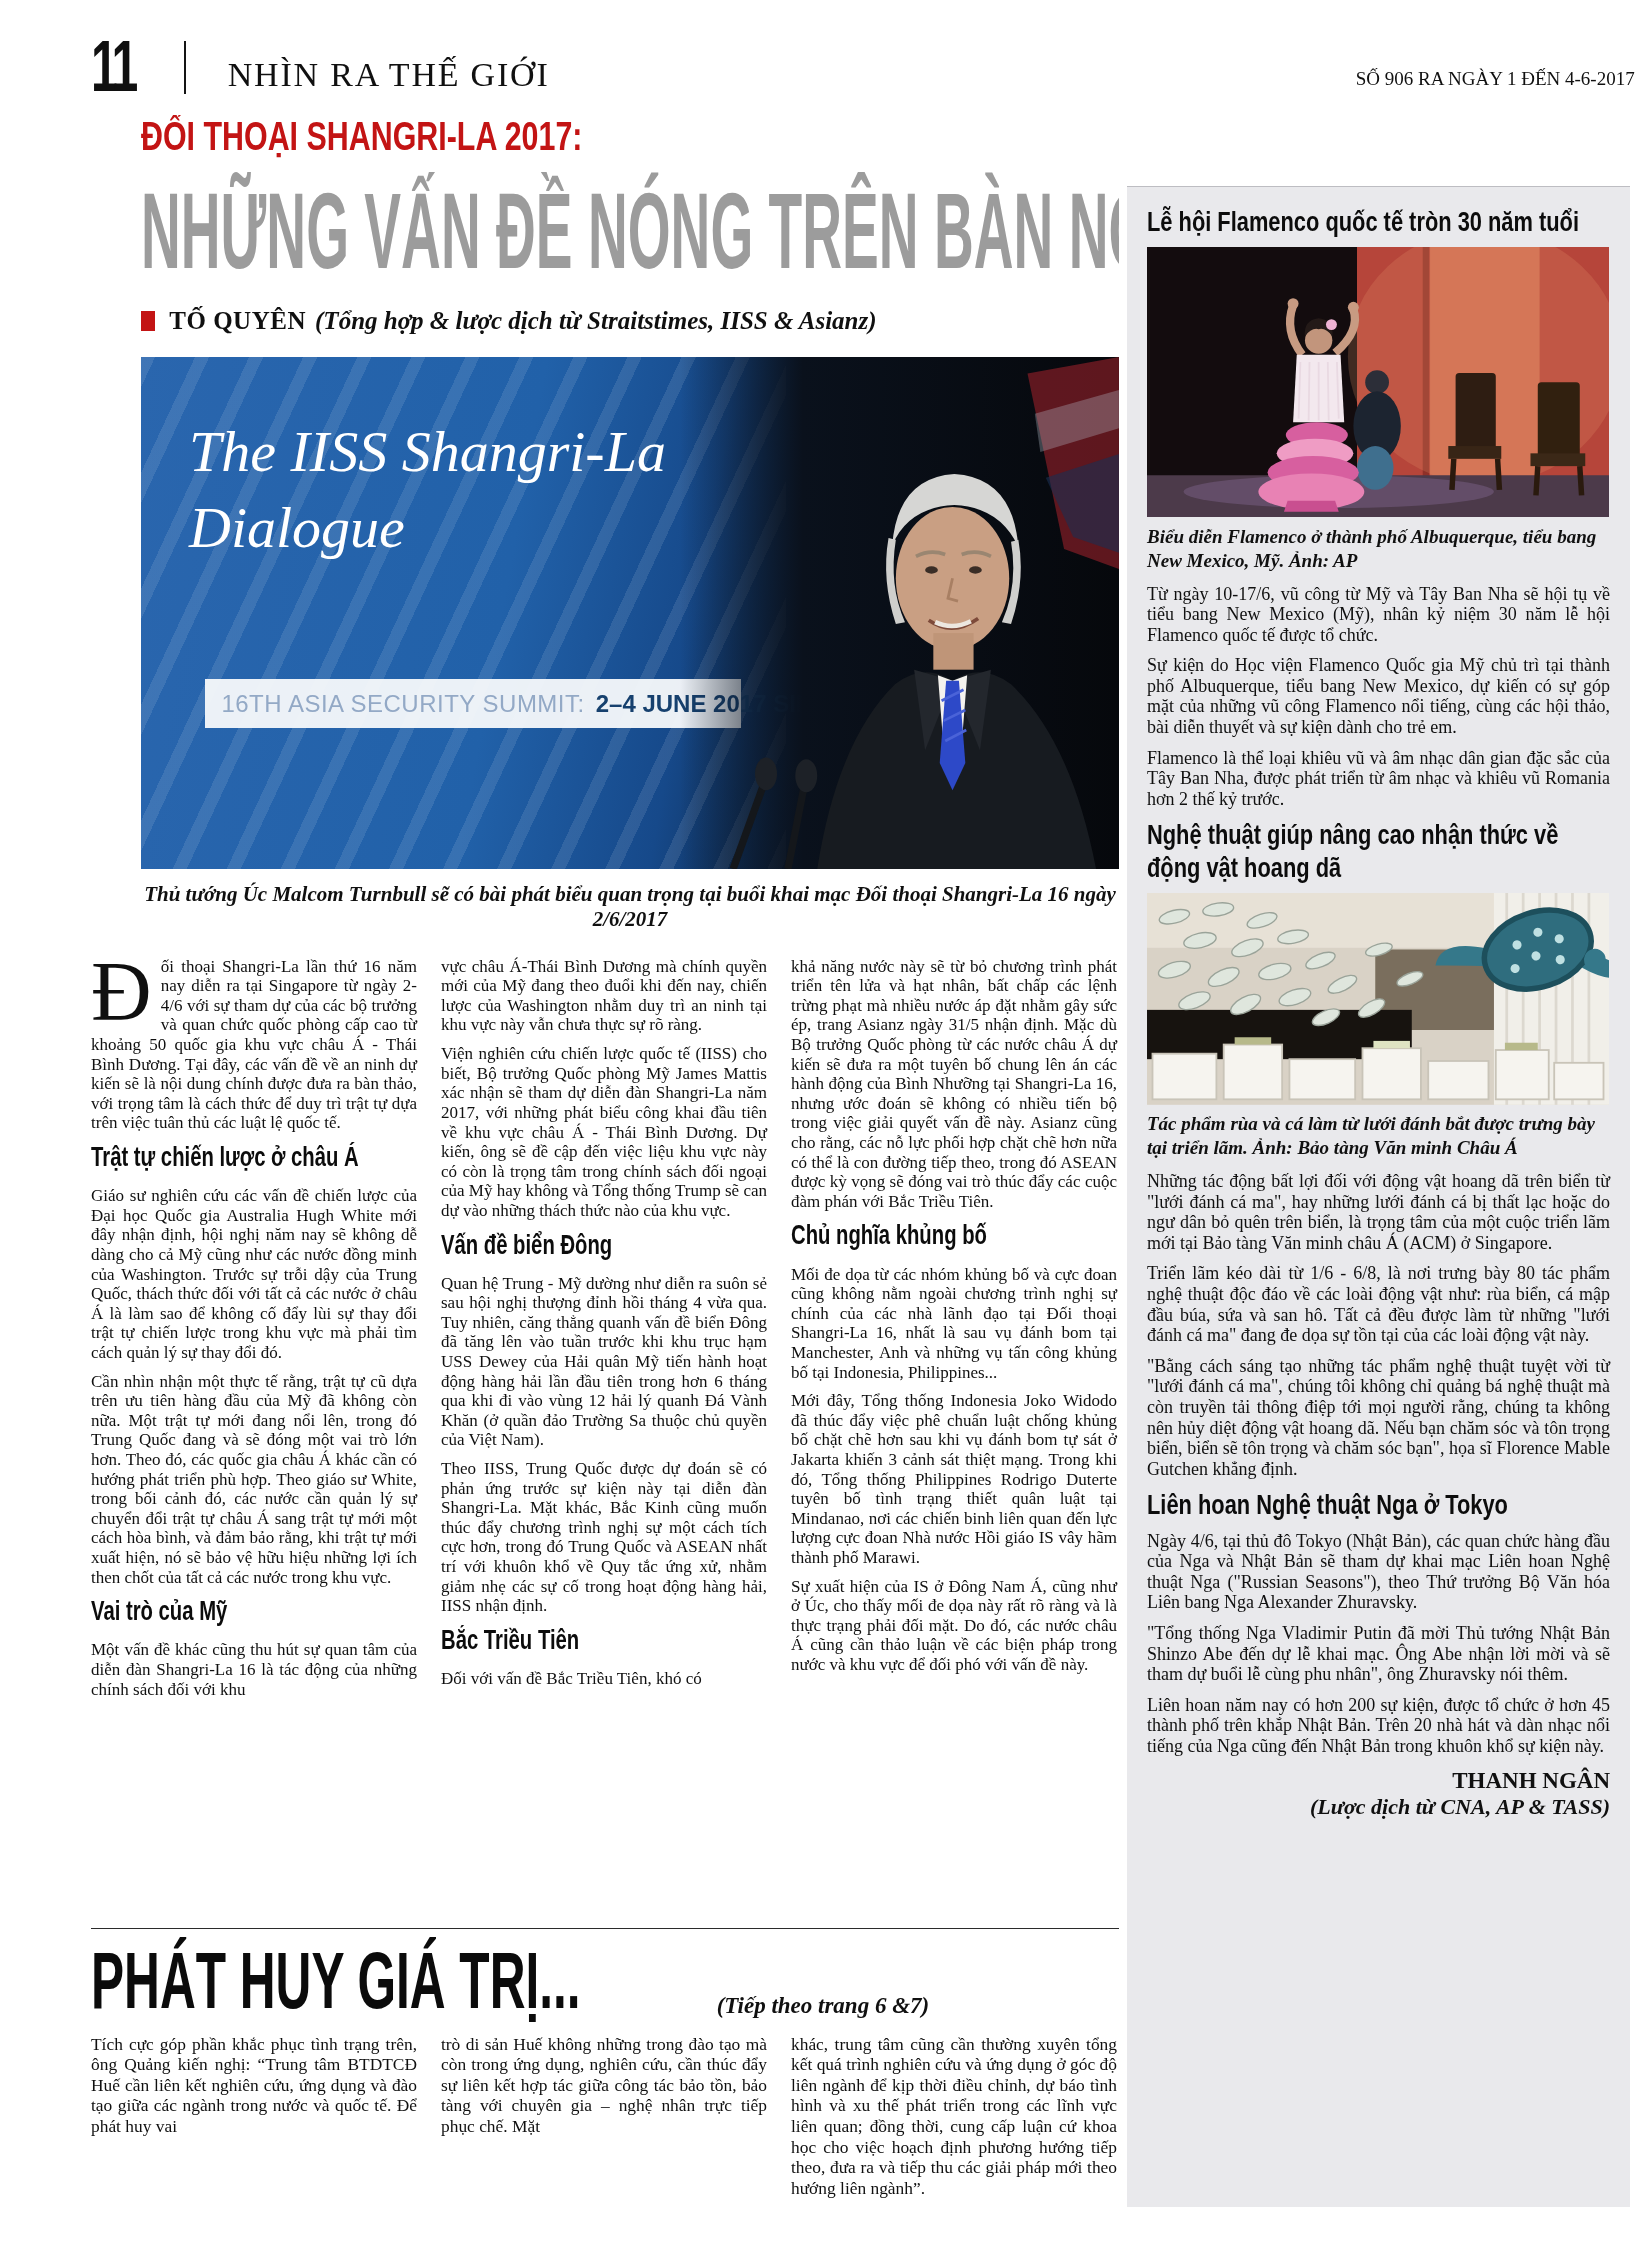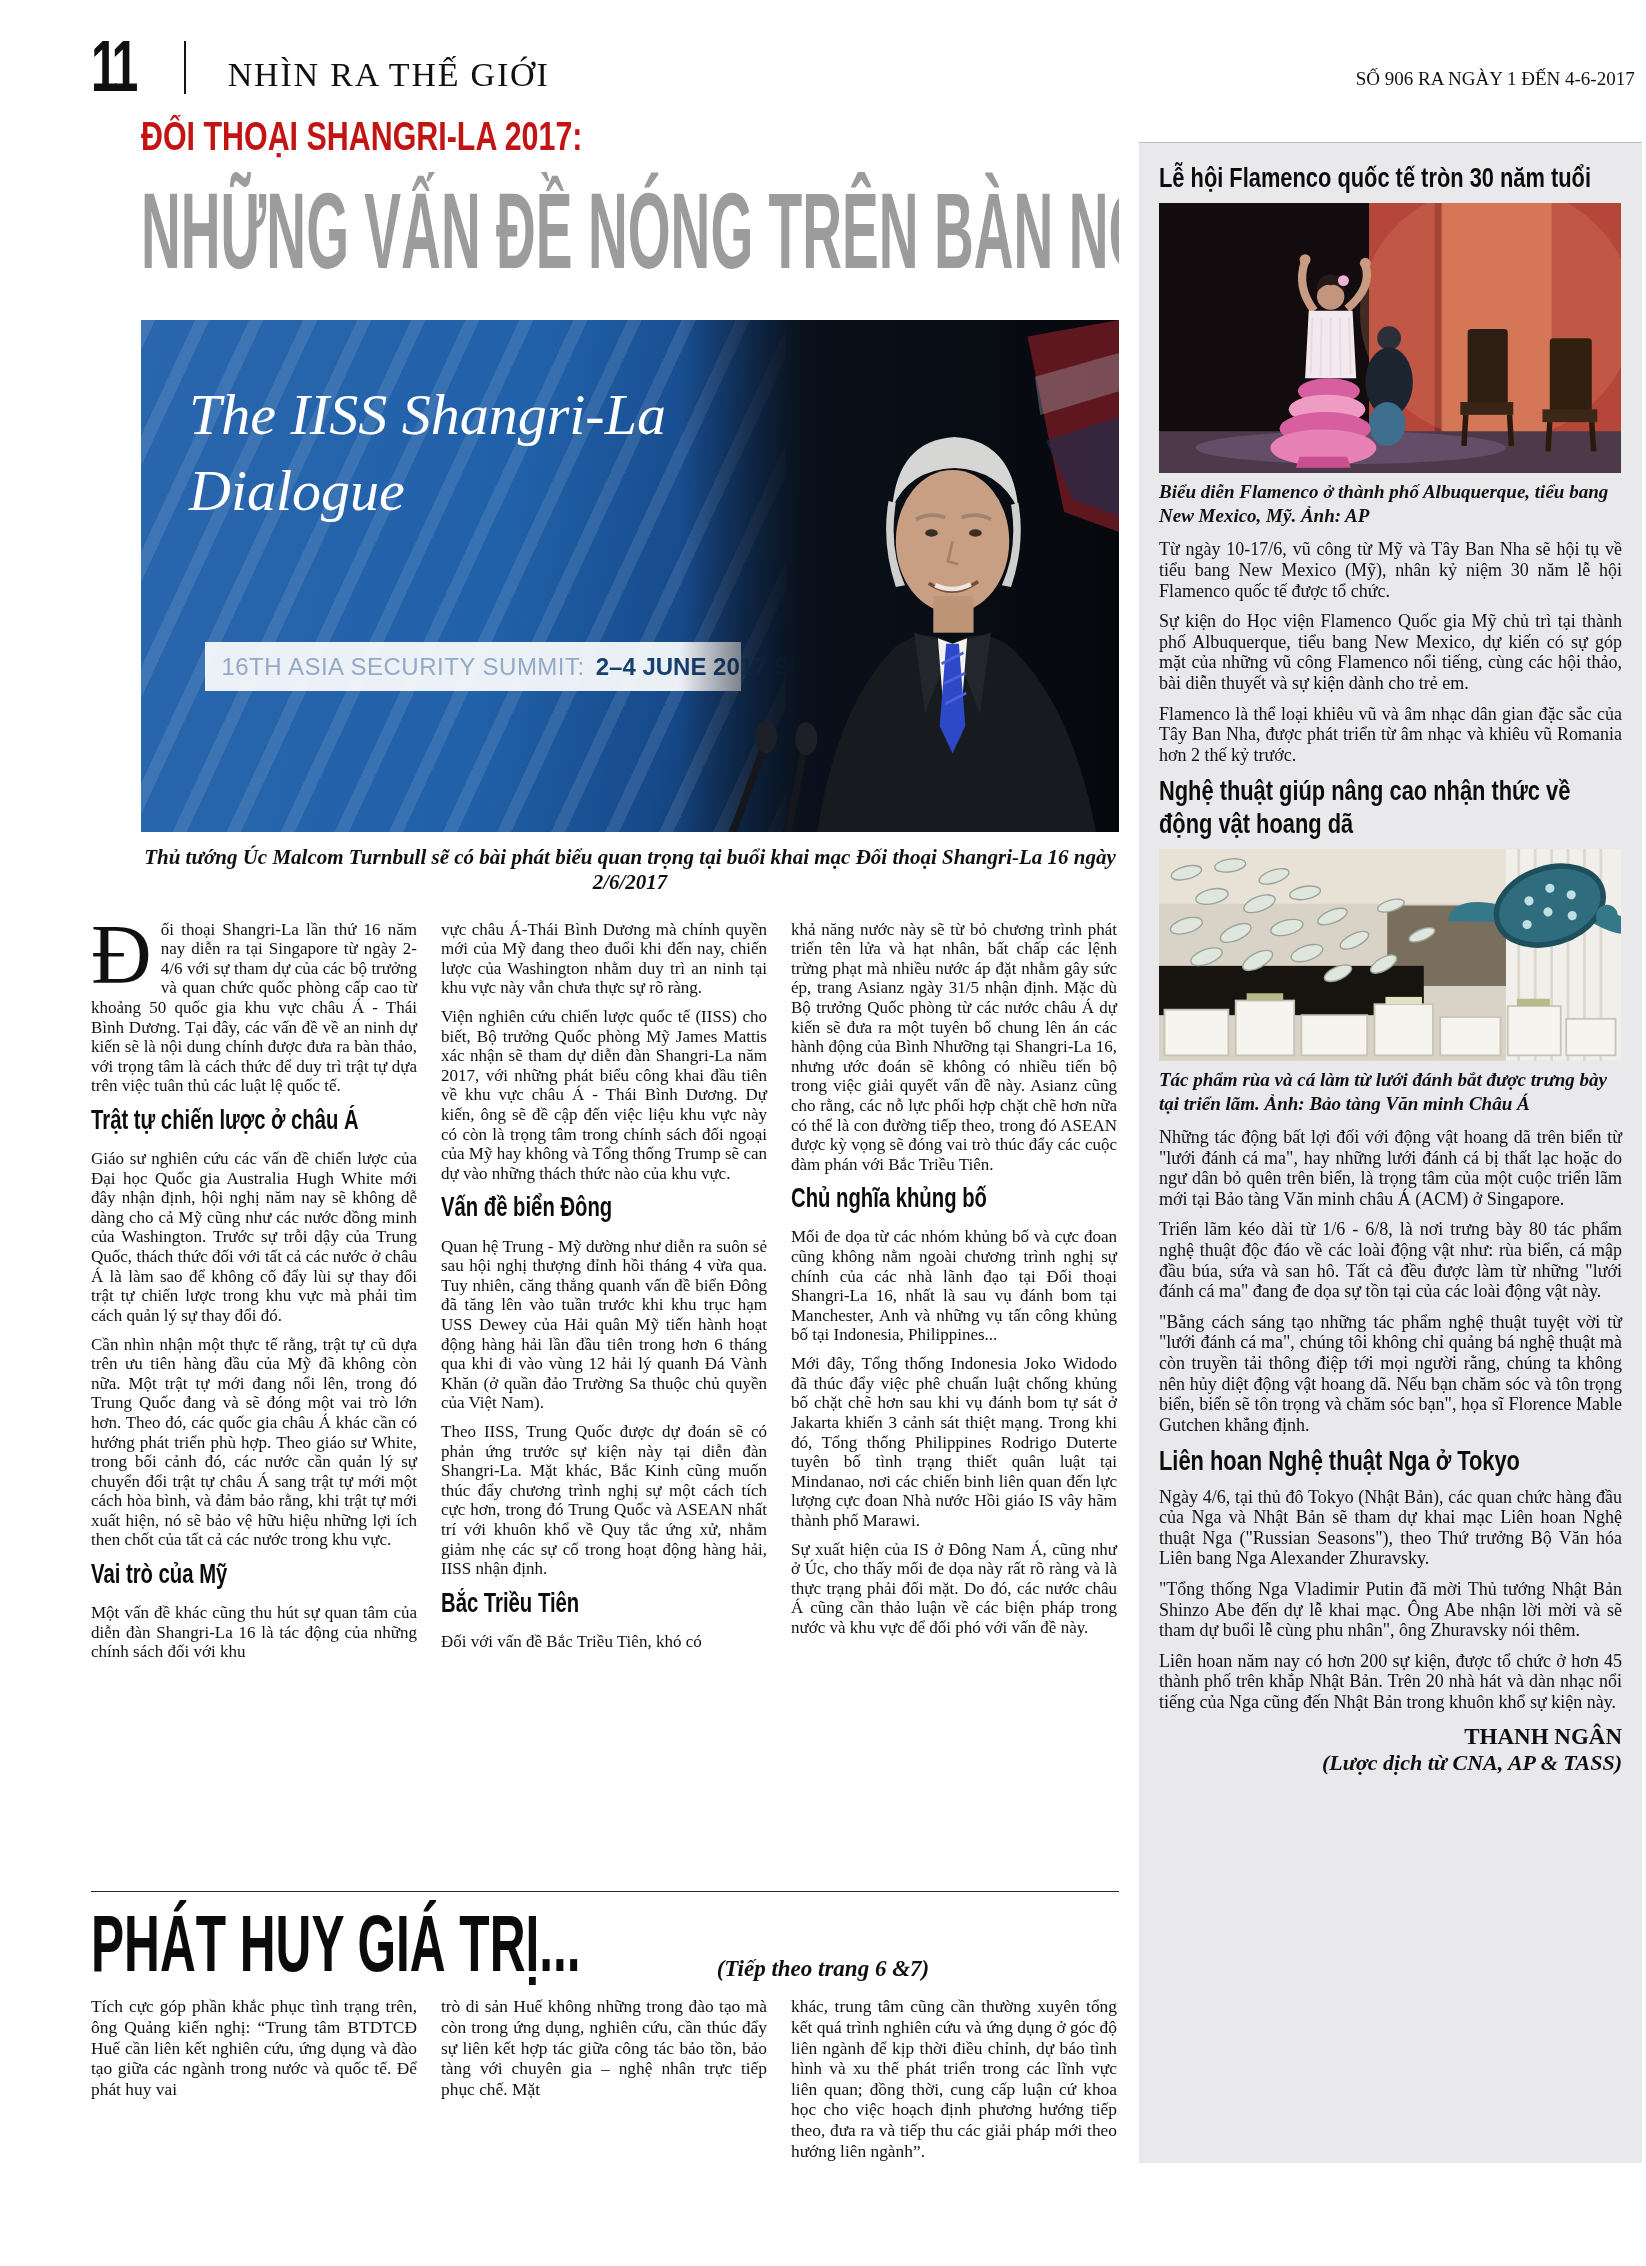--- a/index.html
+++ b/index.html
@@ -14,21 +14,21 @@
   .masthead { display:flex; align-items:flex-end; width:1551px; height:68px; margin-bottom:20px;gap:23px; }
   .page-num {
     font-family:"Liberation Sans", sans-serif; font-weight:700; font-size:73px; line-height:0.8;
     letter-spacing:-5.5px; display:inline-block; transform:scaleX(0.66); transform-origin:left bottom; width:77px;
   }
   .mast-divider { width:2.7px; height:53px; background:#141414; margin:0 18.3px 1.8px -7.3px; }
   .section-title { font-size:34px; line-height:1; letter-spacing:1.8px; padding-bottom:3.7px; }
   .issue { margin-left:auto; font-size:19px; padding-bottom:5.5px; padding-right:7.3px; }
 
   
-  .content { display:flex; gap:20px; align-items:center; }
+  .content { display:flex; gap:8px; align-items:flex-end; }
   .main { width:1028px; flex:none; }
 
   .article-head { padding-left:50px; }
   .kicker-wrap { height:46px; overflow:hidden; }
   .kicker {
     display:inline-block; font-family:"Liberation Sans", sans-serif; font-weight:700; font-size:40px;
     color:#c31414; transform:scaleX(0.76); transform-origin:left top; white-space:nowrap; line-height:1.05;
   }
   .headline-wrap { height:126px; margin-top:11px; overflow:hidden; }
   .headline {
@@ -115,20 +115,25 @@
     <span class="issue">SỐ 906 RA NGÀY 1 ĐẾN 4-6-2017</span>
   </div>
 
   <div class="content">
 
     <div class="main">
 
       <div class="article-head">
         <div class="kicker-wrap"><span class="kicker">ĐỐI THOẠI SHANGRI-LA 2017:</span></div>
         <div class="headline-wrap"><span class="headline">NHỮNG VẤN ĐỀ NÓNG TRÊN BÀN NGHỊ SỰ</span></div>
+        <div class="byline">
+          <span class="bullet"></span>
+          <span class="name">TỐ QUYÊN</span>
+          <span class="note">(Tổng hợp &amp; lược dịch từ Straitstimes, IISS &amp; Asianz)</span>
+        </div>
       </div>
 
       <div class="hero">
         <div class="hero-streaks"></div>
         <div class="hero-title">
           <div>The IISS Shangri-La</div>
           <div>Dialogue</div>
         </div>
         <div class="hero-band">
           <span class="band-prefix">16TH ASIA SECURITY SUMMIT:</span>

